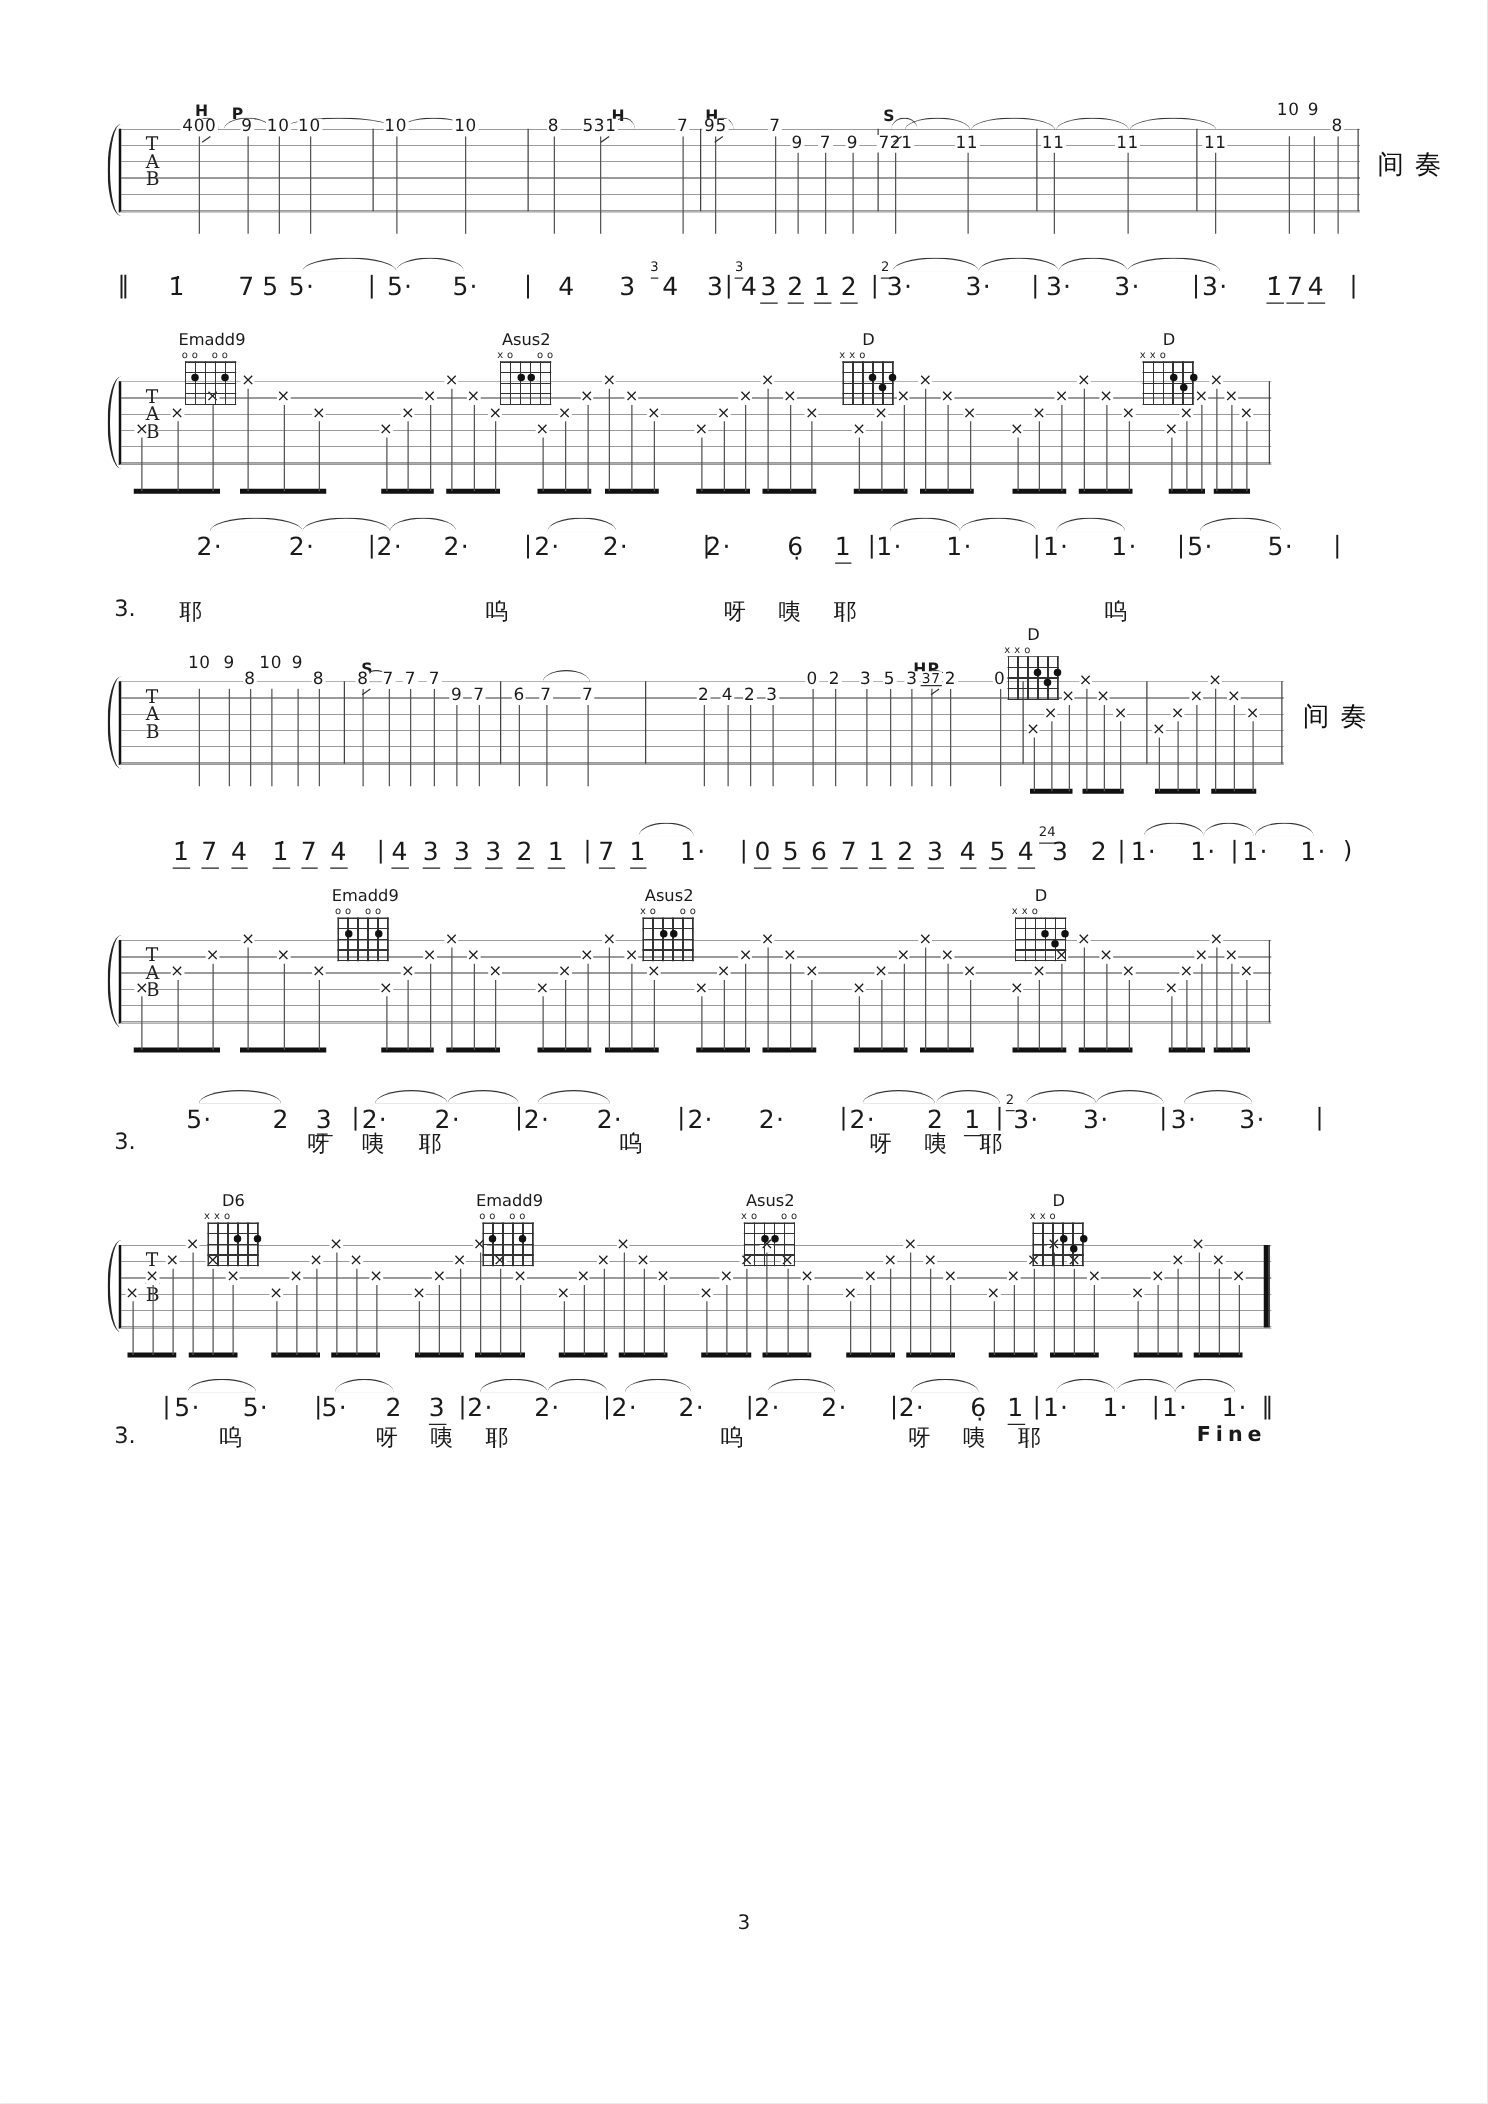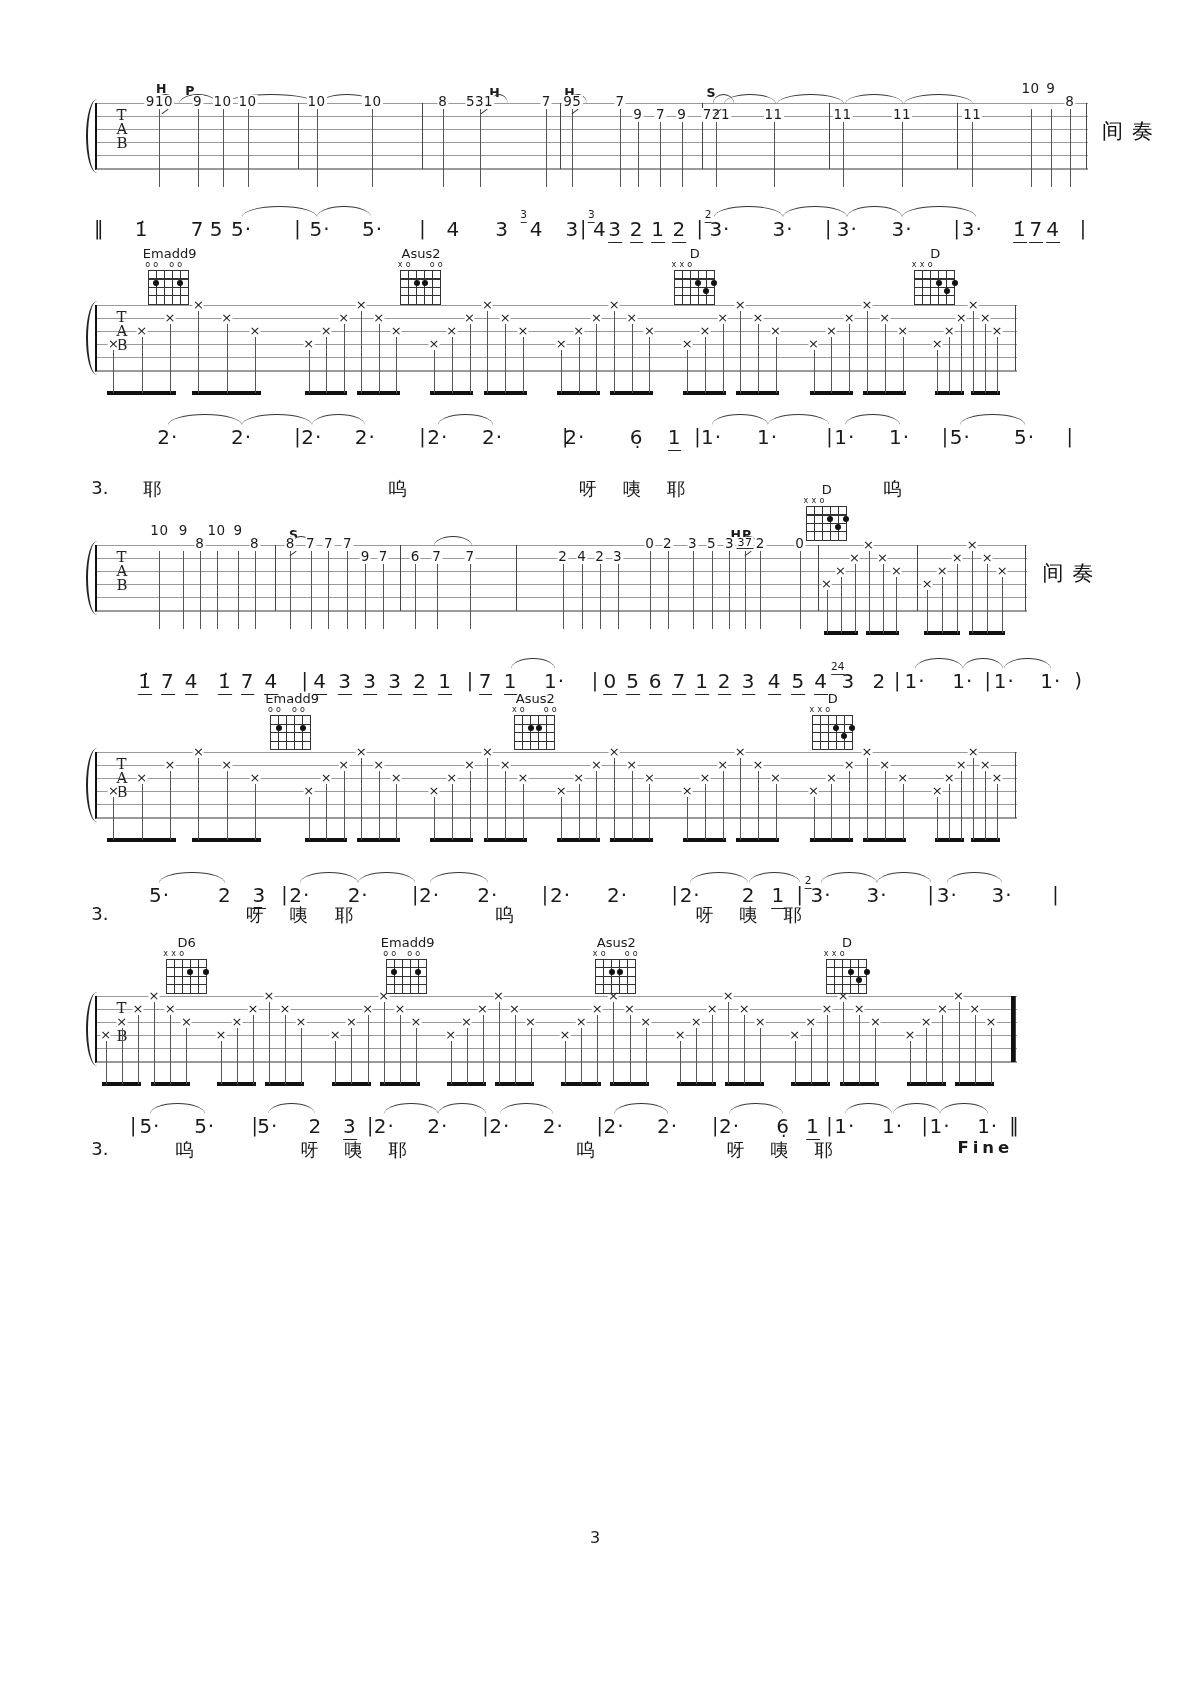--- a/index.html
+++ b/index.html
@@ -25,21 +25,21 @@
     border-radius:100% 0 0 100%/50% 0 0 50%;}
   .interlude{position:absolute;font-size:21px;letter-spacing:9px;color:#111;white-space:nowrap;
     font-family:"DejaVu Sans","Liberation Sans",sans-serif;}
   .jtoken{position:absolute;transform:translateX(-50%);font-size:20px;line-height:1.3;white-space:nowrap;letter-spacing:1px;}
   .jtoken.bar{font-size:19px;letter-spacing:0;}
   .jtoken.u{border-bottom:1.6px solid #222;padding-bottom:0px;}
   .jtoken.sup{font-size:10.5px;letter-spacing:0;border-bottom:1px solid #333;}
   .jarc{position:absolute;height:10px;border-top:1.4px solid #333;border-radius:50% 50% 0 0/100% 100% 0 0;}
   .lyric{position:absolute;transform:translateX(-50%);font-size:18px;white-space:nowrap;}
   .lyric.fine{font-weight:bold;letter-spacing:4px;font-size:16.5px;}
-  .chbox{position:absolute;width:52px;z-index:5;}
+  .chbox{position:absolute;width:52px;z-index:5;margin-top:19px;}
   .chlabel{position:absolute;top:0;left:0;width:100%;text-align:center;font-size:13px;line-height:1;white-space:nowrap;}
   .chmark{position:absolute;font-size:8px;line-height:1;transform:translateX(-50%);color:#222;}
   .chgrid{position:absolute;top:23px;left:5px;width:41px;height:35px;
     background-image:repeating-linear-gradient(90deg,#333 0 1px,transparent 1px 8px),
       repeating-linear-gradient(180deg,#333 0 1px,transparent 1px 8.5px);}
   .chdot{position:absolute;width:6px;height:6px;border-radius:50%;background:#111;}
   #page-number{position:absolute;left:0;width:100%;text-align:center;font-size:16px;}
 </style>
 </head>
 <body>
@@ -52,21 +52,21 @@
       <div class="tletter" style="left: 9.8%; top: 5px;">T</div>
       <div class="tletter" style="left: 9.8%; top: 19px;">A</div>
       <div class="tletter" style="left: 9.8%; top: 33px;">B</div>
       <div class="bline" style="left: 25%;"></div>
       <div class="bline" style="left: 35.5%;"></div>
       <div class="bline" style="left: 47.1%;"></div>
       <div class="bline" style="left: 59%;"></div>
       <div class="bline" style="left: 69.7%;"></div>
       <div class="bline" style="left: 80.4%;"></div>
       <div class="bline" style="left: 91.3%;"></div>
-      <div class="tnote" style="left: 13.4%; top: -8px;">910</div>
+      <div class="tnote" style="left: 13.4%; top: -8px;">400</div>
       <div class="stem" style="left: 13.4%; top: 6px; height: 78px;"></div>
       <div class="tnote" style="left: 16.6%; top: -8px;">9</div>
       <div class="stem" style="left: 16.6%; top: 6px; height: 78px;"></div>
       <div class="tnote" style="left: 18.7%; top: -8px;">10</div>
       <div class="stem" style="left: 18.7%; top: 6px; height: 78px;"></div>
       <div class="tnote" style="left: 20.8%; top: -8px;">10</div>
       <div class="stem" style="left: 20.8%; top: 6px; height: 78px;"></div>
       <div class="tnote" style="left: 26.6%; top: -8px;">10</div>
       <div class="stem" style="left: 26.6%; top: 6px; height: 78px;"></div>
       <div class="tnote" style="left: 31.3%; top: -8px;">10</div>

